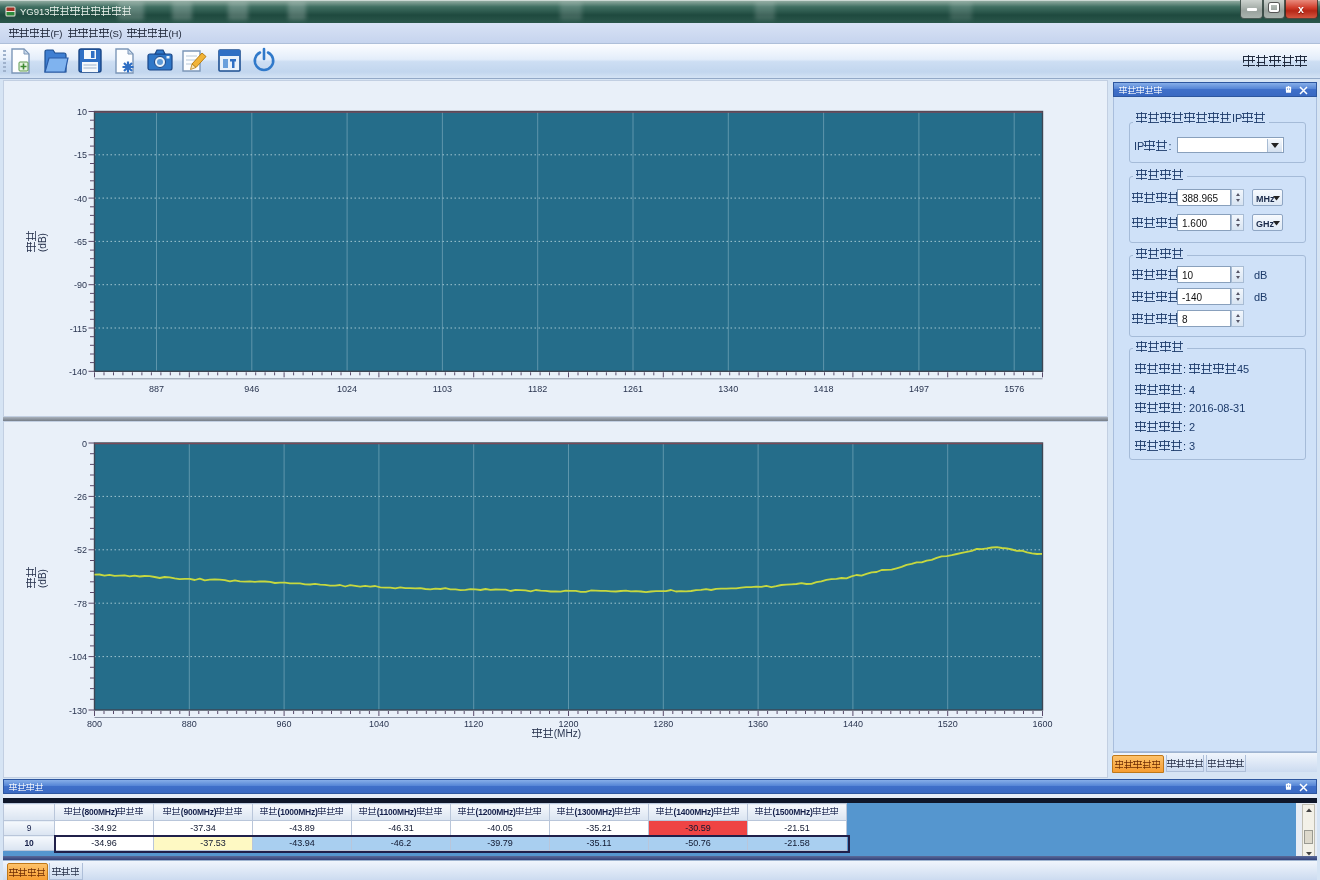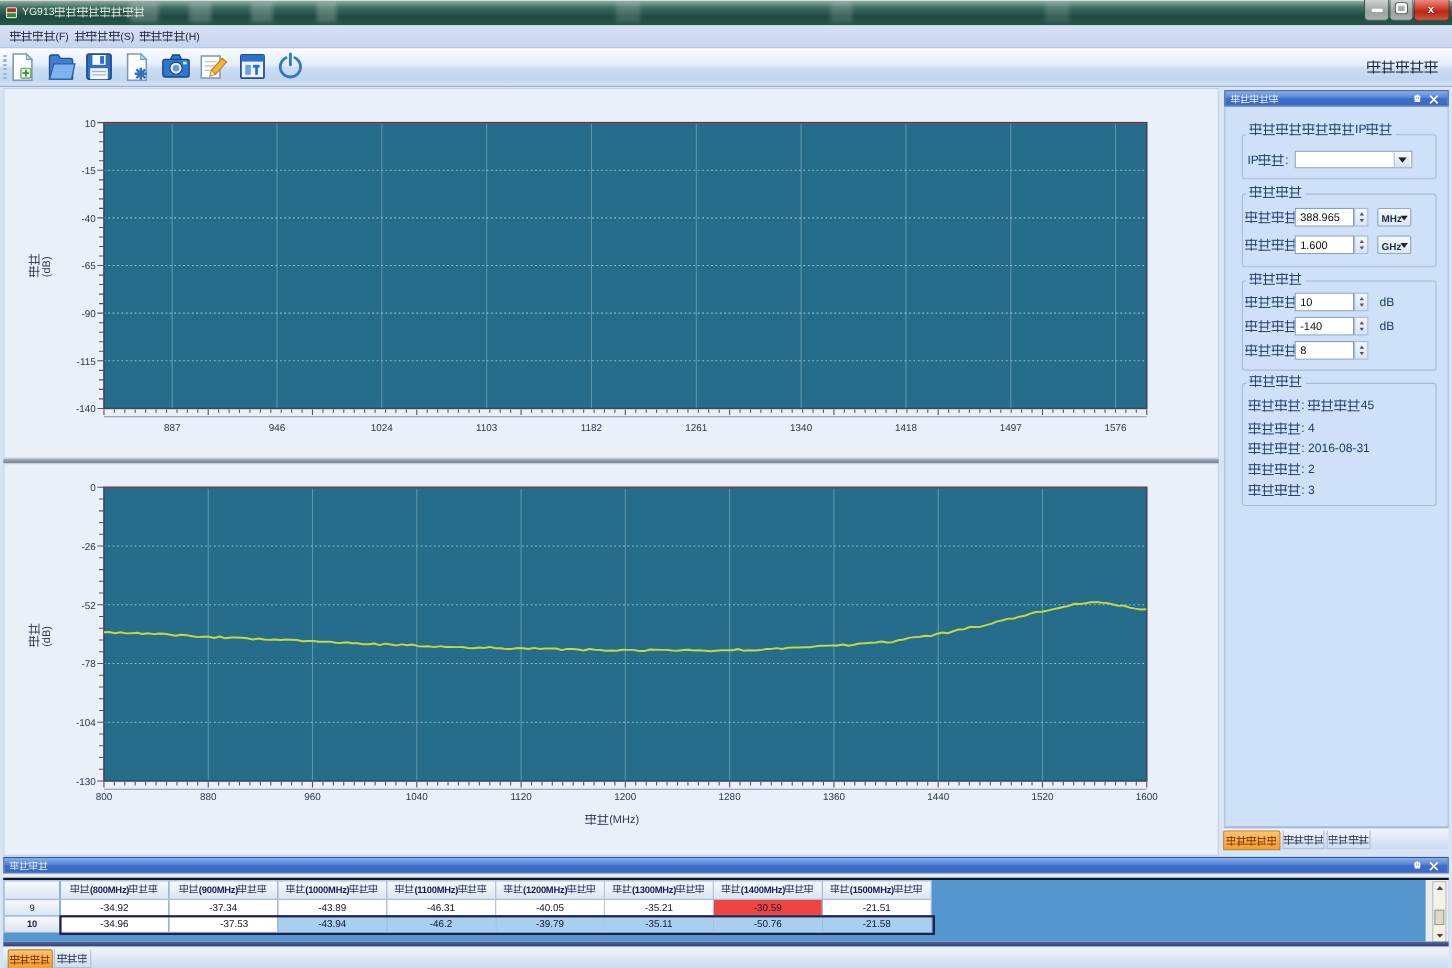--- a/index.html
+++ b/index.html
@@ -476,21 +476,21 @@
         <text x="469.7" y="305" font-size="9" text-anchor="middle" fill="#2a3550" font-family="Liberation Sans">1120</text>
         <text x="564.5" y="305" font-size="9" text-anchor="middle" fill="#2a3550" font-family="Liberation Sans">1200</text>
         <text x="659.3" y="305" font-size="9" text-anchor="middle" fill="#2a3550" font-family="Liberation Sans">1280</text>
         <text x="754.1" y="305" font-size="9" text-anchor="middle" fill="#2a3550" font-family="Liberation Sans">1360</text>
         <text x="848.9" y="305" font-size="9" text-anchor="middle" fill="#2a3550" font-family="Liberation Sans">1440</text>
         <text x="943.7" y="305" font-size="9" text-anchor="middle" fill="#2a3550" font-family="Liberation Sans">1520</text>
         <text x="1038.5" y="305" font-size="9" text-anchor="middle" fill="#2a3550" font-family="Liberation Sans">1600</text>
         <polyline points="90.5,152.7 95.5,152.5 100.5,153.6 105.5,152.8 110.6,153.8 115.6,153.6 120.6,153.3 125.6,154.3 130.6,153.6 135.6,154.5 140.6,154.0 145.6,154.2 150.7,155.0 155.7,156.0 160.7,155.0 165.7,155.4 170.7,156.4 175.7,157.2 180.7,156.8 185.8,156.8 190.8,158.0 195.8,156.6 200.8,158.3 205.8,157.6 210.8,157.5 215.8,157.7 220.8,158.2 225.9,159.4 230.9,158.4 235.9,159.4 240.9,159.7 245.9,159.4 250.9,159.9 255.9,159.3 260.9,159.5 266.0,159.9 271.0,161.0 276.0,160.7 281.0,160.7 286.0,161.4 291.0,161.4 296.0,161.3 301.1,162.4 306.1,162.5 311.1,161.9 316.1,162.7 321.1,162.8 326.1,163.6 331.1,163.6 336.1,163.0 341.2,164.5 346.2,163.1 351.2,163.9 356.2,164.7 361.2,163.8 366.2,164.6 371.2,164.0 376.3,165.4 381.3,165.7 386.3,165.6 391.3,166.3 396.3,165.4 401.3,166.2 406.3,166.2 411.3,166.3 416.4,166.2 421.4,167.0 426.4,167.3 431.4,166.6 436.4,167.0 441.4,166.1 446.4,167.3 451.5,167.4 456.5,168.1 461.5,167.9 466.5,167.1 471.5,167.4 476.5,168.0 481.5,167.0 486.5,167.9 491.6,167.5 496.6,167.6 501.6,167.6 506.6,169.0 511.6,167.9 516.6,168.1 521.6,168.4 526.7,169.3 531.7,168.0 536.7,168.7 541.7,168.9 546.7,169.5 551.7,169.4 556.7,169.6 561.7,168.6 566.8,168.8 571.8,168.8 576.8,169.8 581.8,169.9 586.8,168.5 591.8,168.6 596.8,168.8 601.8,168.8 606.9,169.3 611.9,169.5 616.9,169.0 621.9,168.6 626.9,169.4 631.9,169.2 636.9,169.5 642.0,170.1 647.0,169.5 652.0,169.1 657.0,169.2 662.0,169.2 667.0,168.0 672.0,169.5 677.0,169.2 682.1,169.3 687.1,169.0 692.1,168.1 697.1,167.9 702.1,167.2 707.1,168.0 712.1,166.8 717.2,166.6 722.2,166.7 727.2,166.4 732.2,166.4 737.2,165.6 742.2,165.1 747.2,165.1 752.2,164.7 757.3,164.9 762.3,163.9 767.3,165.1 772.3,164.2 777.3,163.0 782.3,162.7 787.3,162.4 792.4,162.0 797.4,161.2 802.4,162.0 807.4,161.8 812.4,160.1 817.4,159.4 822.4,157.9 827.4,157.2 832.5,156.9 837.5,156.0 842.5,156.3 847.5,154.3 852.5,153.0 857.5,153.7 862.5,151.9 867.6,150.3 872.6,150.0 877.6,148.0 882.6,147.9 887.6,147.7 892.6,146.3 897.6,144.9 902.6,142.9 907.7,141.9 912.7,140.4 917.7,140.3 922.7,138.6 927.7,137.8 932.7,135.8 937.7,134.3 942.7,134.1 947.8,133.2 952.8,132.0 957.8,130.9 962.8,129.9 967.8,128.8 972.8,126.9 977.8,127.1 982.9,126.4 987.9,125.5 992.9,125.2 997.9,126.0 1002.9,126.3 1007.9,127.5 1012.9,128.8 1017.9,128.7 1023.0,130.4 1028.0,131.3 1033.0,132.0 1038.0,131.8" fill="none" stroke="#c6d83f" stroke-width="1.8" stroke-linejoin="round"></polyline>
       </svg>
     <div class="abs" style="left:13px;top:135px;font-size:10px;color:#2a3550;transform:rotate(-90deg);transform-origin:center;width:40px;"><i class="z"></i><i class="z2"></i>(dB)</div>
-    <div class="abs" style="left:528px;top:318px;font-size:10px;color:#2a3550;"><i class="z"></i><i class="z2"></i>(MHz)</div>
+    <div class="abs" style="left:528px;top:306px;font-size:10px;color:#2a3550;"><i class="z"></i><i class="z2"></i>(MHz)</div>
   </div>
   <div id="rightpanel" class="abs" style="left:1113px;top:82px;width:184px;height:697px;">
     <div id="rp-header" class="abs" style="left:0;top:0;width:204px;height:15px;">
       <div class="hdr-text" style="top:3px;font-size:8px;"><i class="z"></i><i class="z2"></i><i class="z"></i><i class="z2"></i><i class="z"></i></div>
       <svg class="abs" style="right:22px;top:2px;" width="11" height="11">
           <path d="M5.5 1 v6 M3 7 h5 M3.5 2.5 h4 v3 h-4 z" stroke="#fff" stroke-width="1.3" fill="none"></path>
         </svg>
       <svg class="abs" style="right:7px;top:2px;" width="11" height="11">
           <path d="M2 2 l7 7 M9 2 l-7 7" stroke="#fff" stroke-width="1.5"></path>
         </svg>
@@ -569,21 +569,21 @@
   <div id="bottompanel" class="abs" style="left:3px;top:779px;width:1314px;height:101px;background:#e6edf8;">
     <div id="bp-header" class="abs" style="left:0;top:0;width:1314px;height:15px;">
       <div class="hdr-text" style="top:3px;font-size:8px;"><i class="z"></i><i class="z2"></i><i class="z"></i><i class="z2"></i></div>
       <svg class="abs" style="right:22px;top:2px;" width="11" height="11">
           <path d="M5.5 1 v6 M3 7 h5 M3.5 2.5 h4 v3 h-4 z" stroke="#fff" stroke-width="1.3" fill="none"></path>
         </svg>
       <svg class="abs" style="right:7px;top:2px;" width="11" height="11">
           <path d="M2 2 l7 7 M9 2 l-7 7" stroke="#fff" stroke-width="1.5"></path>
         </svg>
     </div>
-    <div id="grid-vp" class="abs" style="left:0;top:19px;width:1314px;height:58px;border-top:2px solid #0f172a;">
+    <div id="grid-vp" class="abs" style="left:0;top:19px;width:1314px;height:58px;border-top:5px solid #0f172a;">
       <table class="grid abs" style="left:0px;top:0px;">
           <colgroup>
             <col style="width:51px;">
             <col style="width:99px;">
             <col style="width:99px;">
             <col style="width:99px;">
             <col style="width:99px;">
             <col style="width:99px;">
             <col style="width:99px;">
             <col style="width:99px;">
@@ -608,21 +608,21 @@
               <td style="background:#fff;">-43.89</td>
               <td style="background:#fff;">-46.31</td>
               <td style="background:#fff;">-40.05</td>
               <td style="background:#fff;">-35.21</td>
               <td style="background:#ef4444;">-30.59</td>
               <td style="background:#fff;">-21.51</td>
             </tr>
 <tr id="selrow">
               <td class="gh">10</td>
               <td style="background:#fff;">-34.96</td>
-              <td style="background:#ffffff;padding-left:20px;">-37.53</td>
+              <td style="background:#fef9c3;padding-left:20px;">-37.53</td>
               <td style="background:#a9cff0;">-43.94</td>
               <td style="background:#a9cff0;">-46.2</td>
               <td style="background:#a9cff0;">-39.79</td>
               <td style="background:#a9cff0;">-35.11</td>
               <td style="background:#a9cff0;">-50.76</td>
               <td style="background:#a9cff0;">-21.58</td>
             </tr>
 </tbody>
         </table>
 <div class="abs" style="left:51px;top:32px;width:796px;height:18px;border:2px solid #20204a;pointer-events:none;"></div>

